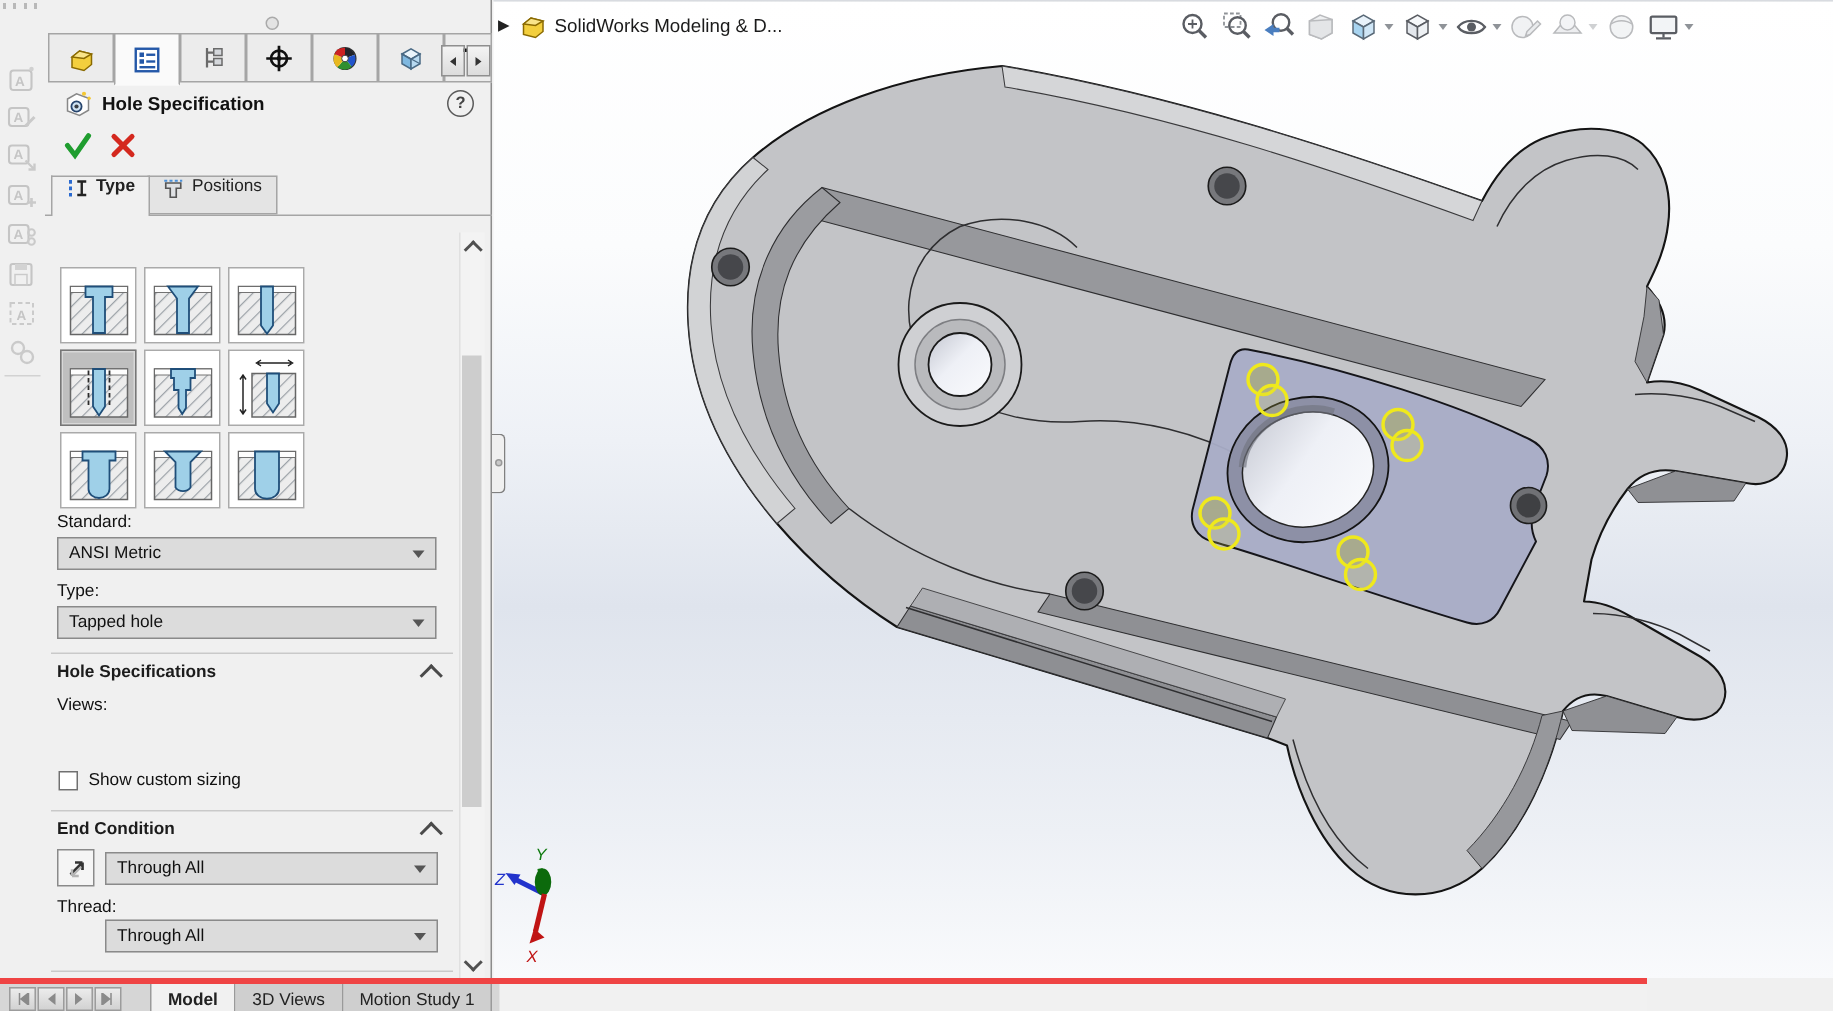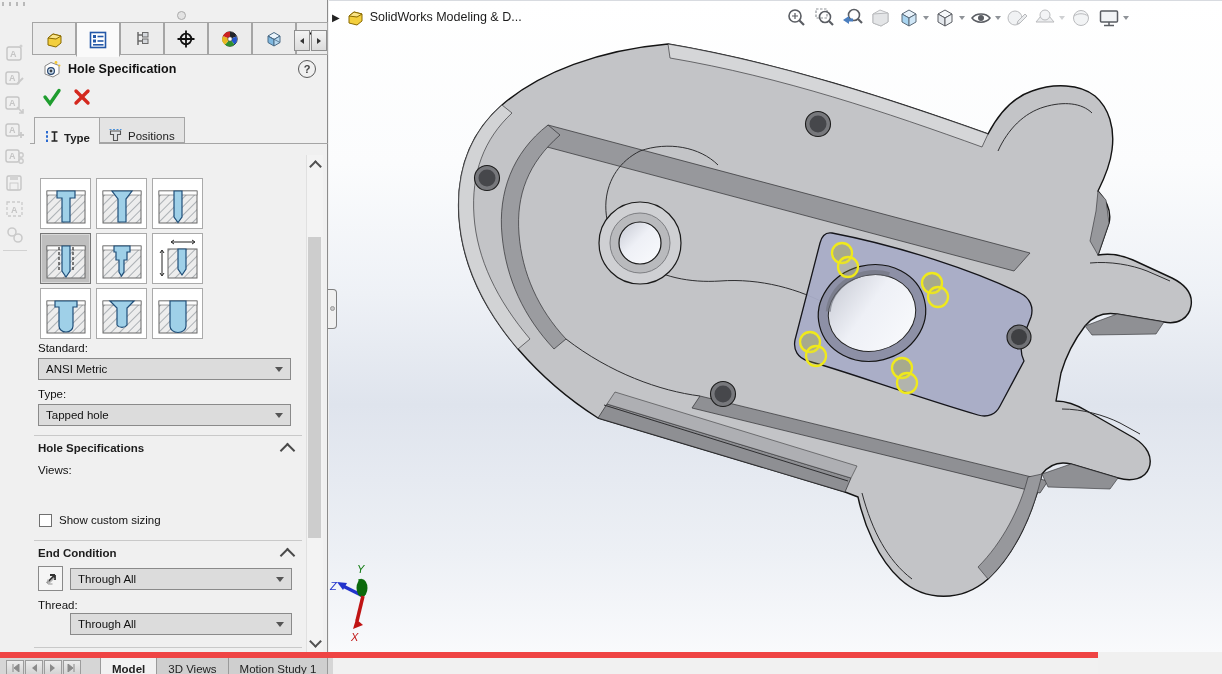--- a/index.html
+++ b/index.html
@@ -22,21 +22,21 @@
   .tab-scroll{position:absolute;top:8px;width:16px;height:21px;background:linear-gradient(#f4f4f4,#dcdcdc);
               border:1px solid #8f8f8f;box-sizing:border-box;display:flex;align-items:center;justify-content:center;z-index:3;}
   .panel-dot{position:absolute;left:147px;top:11px;width:7px;height:7px;border-radius:50%;
              background:#e3e3e3;border:1px solid #aaa;}
   .pm-header{position:absolute;left:0;top:58px;width:298px;height:24px;text-decoration:underline;}
   .pm-title{position:absolute;left:38px;top:4px;font-size:12.5px;font-weight:bold;color:#111;}
   .help-circle{position:absolute;right:12px;top:2px;width:16px;height:16px;border:1.6px solid #5a5a5a;
                border-radius:50%;font-size:11px;font-weight:bold;color:#444;text-align:center;line-height:16px;}
   .pm-actions{position:absolute;left:0;top:86px;width:298px;height:24px;}
   .pm-subtabs{position:absolute;left:0;top:117px;width:298px;height:27px;border-bottom:1px solid #a5a5a5;box-sizing:border-box;}
-  .sub-tab{position:absolute;top:0;height:26px;display:flex;align-items:flex-end;gap:5px;padding:0 9px;
+  .sub-tab{position:absolute;top:0;height:26px;display:flex;align-items:flex-start;gap:5px;padding:0 9px;
            background:#e4e4e4;border:1px solid #a5a5a5;box-sizing:border-box;font-size:11.5px;color:#222;}
   .sub-tab.active{background:#f0f0f0;height:27px;border-bottom:none;font-weight:bold;z-index:2;}
   .pm-body{position:absolute;left:0;top:145px;width:298px;height:507px;overflow:hidden;margin-top:20px;}
   .holes-grid{position:absolute;left:10px;top:13px;width:165px;}
   .cell{position:absolute;width:51px;height:51px;background:#fff;border:1px solid #aaa;box-sizing:border-box;
         display:flex;align-items:center;justify-content:center;}
   .cell.selected{background:#bfbfbf;border:1px solid #777;box-shadow:inset 0 0 0 1px #d8d8d8;}
   .fld-label{position:absolute;left:8px;font-size:11.5px;color:#111;}
   .dropdown{position:absolute;left:8px;width:253px;height:22px;background:#dcdcdc;border:1px solid #8a8a8a;
             box-sizing:border-box;display:flex;align-items:center;padding-left:7px;font-size:11.5px;color:#111;}
@@ -65,21 +65,21 @@
   .hud{position:absolute;left:456px;top:5px;display:flex;align-items:center;gap:4px;}
   .hud-item{display:flex;align-items:center;}
   .hud-caret{width:0;height:0;border-left:3.5px solid transparent;border-right:3.5px solid transparent;
              border-top:4px solid #8f9398;margin-left:2px;}
   .grayed{opacity:.42;}
   .triad{position:absolute;left:0;top:560px;}
   .splitter{position:absolute;left:-1px;top:288px;width:9px;height:40px;background:#f0f0f0;border:1px solid #808080;
             border-left:none;border-radius:0 4px 4px 0;box-sizing:border-box;}
   .splitter i{position:absolute;left:2px;top:16px;width:5px;height:5px;border-radius:50%;background:#c9c9c9;border:1px solid #999;box-sizing:border-box;}
   
-  #bottom-bar{position:absolute;left:0;top:652px;width:1098px;height:22px;background:#d6d6d6;border-top:6px solid #ef4444;box-sizing:border-box;}
+  #bottom-bar{position:absolute;left:0;top:652px;width:1098px;height:22px;background:#d6d6d6;border-top:4px solid #ef4444;box-sizing:border-box;}
   .bb-right{position:absolute;left:333px;top:0;right:0;height:21px;background:#f1f1f1;}
   .nav-group{position:absolute;left:6px;top:2px;display:flex;gap:1px;}
   .nav-btn{width:18px;height:16px;background:linear-gradient(#ececec,#d2d2d2);border:1px solid #9c9c9c;
            box-sizing:border-box;display:flex;align-items:center;justify-content:center;}
   .bb-tabs{position:absolute;left:100px;top:0;height:21px;display:flex;}
   .bb-tab{height:21px;display:flex;align-items:center;padding:0 11px;font-size:11.5px;color:#222;
           background:#cfcfcf;border-right:1px solid #9a9a9a;box-sizing:border-box;}
   .bb-tab.active{background:#f1f1f1;font-weight:bold;border-left:1px solid #9a9a9a;}
   svg text{font-family:"Liberation Sans",sans-serif;}
 </style>

